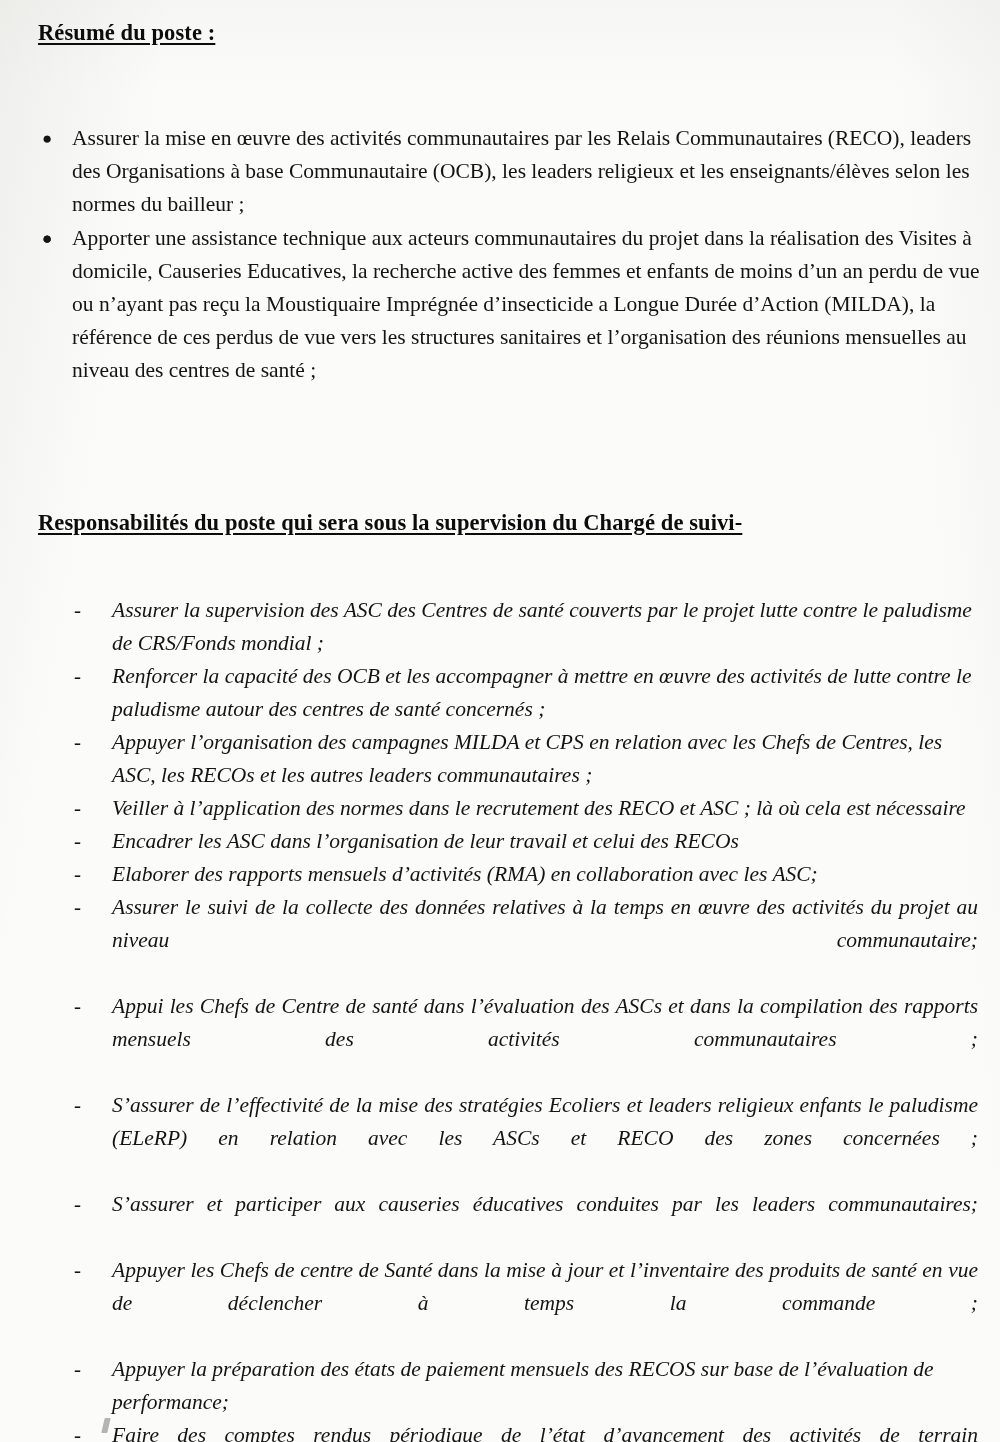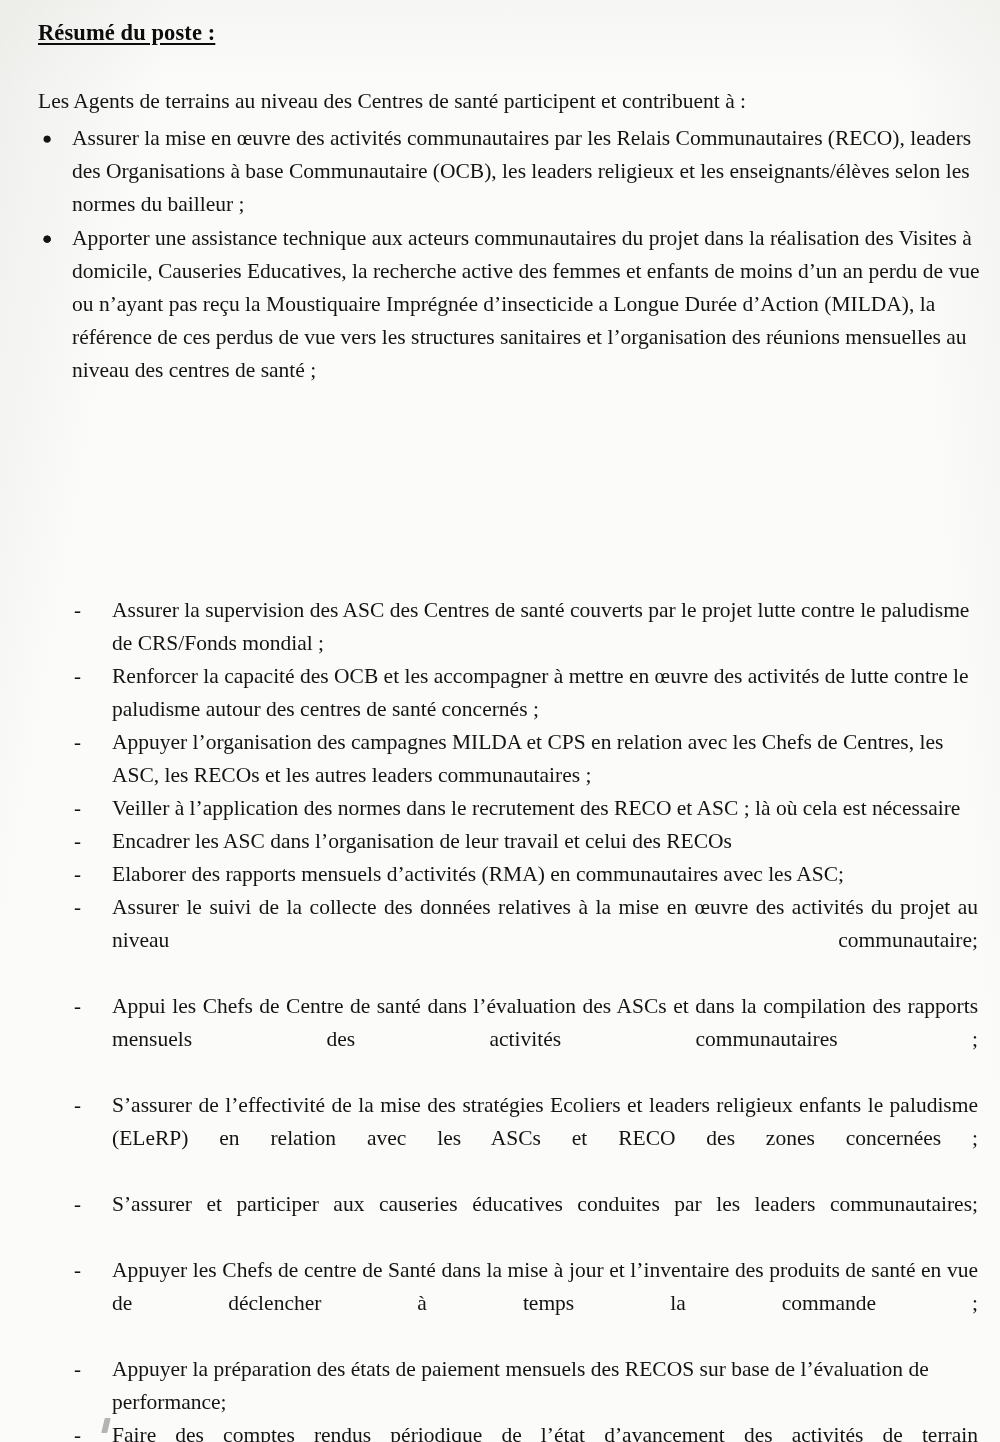--- a/index.html
+++ b/index.html
@@ -120,20 +120,21 @@
   .dash-list > li > .marker {
     position: absolute;
     left: 4px;
     top: 0;
     width: 16px;
     font-size: 21px;
     line-height: 33px;
   }
   .dash-list > li > .body {
     display: block;
+    font-style: italic;
   }
 
   
   .stray-mark {
     position: absolute;
     left: 103px;
     top: 1418px;
     width: 6px;
     height: 15px;
     background: rgba(110,110,110,0.50);
@@ -145,37 +146,37 @@
 <body>
 
 <div class="paper"></div>
 
 <div class="page">
 
   <div class="heading" style="left:38px; top:18px;">
     <span class="hline">Résumé du poste :</span>
   </div>
 
-  <div class="intro">Les Agents de terrains au niveau des Centres de santé participent et contribuent à :</div>
 
   <ul class="bullet-list">
     <li>
       <span class="marker">●</span>
       <span class="body">Assurer la mise en œuvre des activités communautaires par les Relais Communautaires (RECO), leaders des Organisations à base Communautaire (OCB), les leaders religieux et les enseignants/élèves selon les normes du bailleur ;</span>
     </li>
     <li>
       <span class="marker">●</span>
     </li>
     <li>
       <span class="marker">●</span>
       <span class="body">Apporter une assistance technique aux acteurs communautaires du projet dans la réalisation des Visites à domicile, Causeries Educatives, la recherche active des femmes et enfants de moins d’un an perdu de vue ou n’ayant pas reçu la Moustiquaire Imprégnée d’insecticide a Longue Durée d’Action (MILDA), la référence de ces perdus de vue vers les structures sanitaires et l’organisation des réunions mensuelles au niveau des centres de santé ;</span>
     </li>
   </ul>
 
   <div class="heading" style="left:38px; top:508px; width:940px;">
+    <span class="hline">Responsabilités du poste qui sera sous la supervision du Chargé de suivi-</span>
   </div>
 
   <ul class="dash-list">
     <li>
       <span class="marker">-</span>
       <span class="body">Assurer la supervision des ASC des Centres de santé couverts par le projet lutte contre le paludisme de CRS/Fonds mondial ;</span>
     </li>
     <li>
       <span class="marker">-</span>
       <span class="body">Renforcer la capacité des OCB et les accompagner à mettre en œuvre des activités de lutte contre le paludisme autour des centres de santé concernés ;</span>
@@ -187,25 +188,25 @@
     <li>
       <span class="marker">-</span>
       <span class="body">Veiller à l’application des normes dans le recrutement des RECO et ASC ; là où cela est nécessaire</span>
     </li>
     <li>
       <span class="marker">-</span>
       <span class="body">Encadrer les ASC dans l’organisation de leur travail et celui des RECOs</span>
     </li>
     <li>
       <span class="marker">-</span>
-      <span class="body">Elaborer des rapports mensuels d’activités (RMA) en communautaires avec les ASC;</span>
-    </li>
-    <li class="justify">
-      <span class="marker">-</span>
-      <span class="body">Assurer le suivi de la collecte des données relatives à la mise en œuvre des activités du projet au niveau communautaire;</span>
+      <span class="body">Elaborer des rapports mensuels d’activités (RMA) en collaboration avec les ASC;</span>
+    </li>
+    <li class="justify">
+      <span class="marker">-</span>
+      <span class="body">Assurer le suivi de la collecte des données relatives à la temps en œuvre des activités du projet au niveau communautaire;</span>
     </li>
     <li class="justify">
       <span class="marker">-</span>
       <span class="body">Appui les Chefs de Centre de santé dans l’évaluation des ASCs et dans la compilation des rapports mensuels des activités communautaires ;</span>
     </li>
     <li class="justify">
       <span class="marker">-</span>
       <span class="body">S’assurer de l’effectivité de la mise des stratégies Ecoliers et leaders religieux enfants le paludisme (ELeRP) en relation avec les ASCs et RECO des zones concernées ;</span>
     </li>
     <li class="justify">

